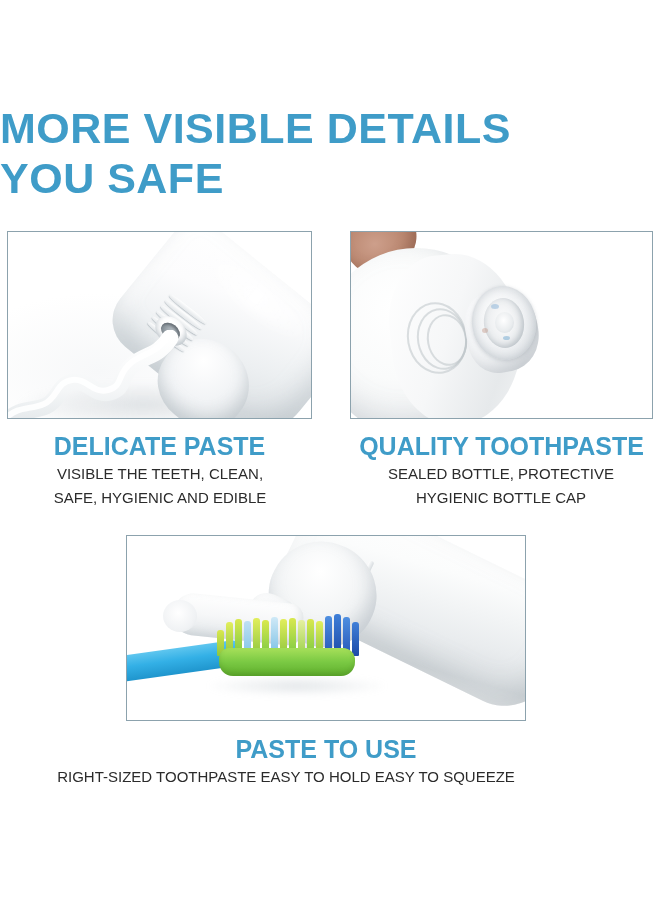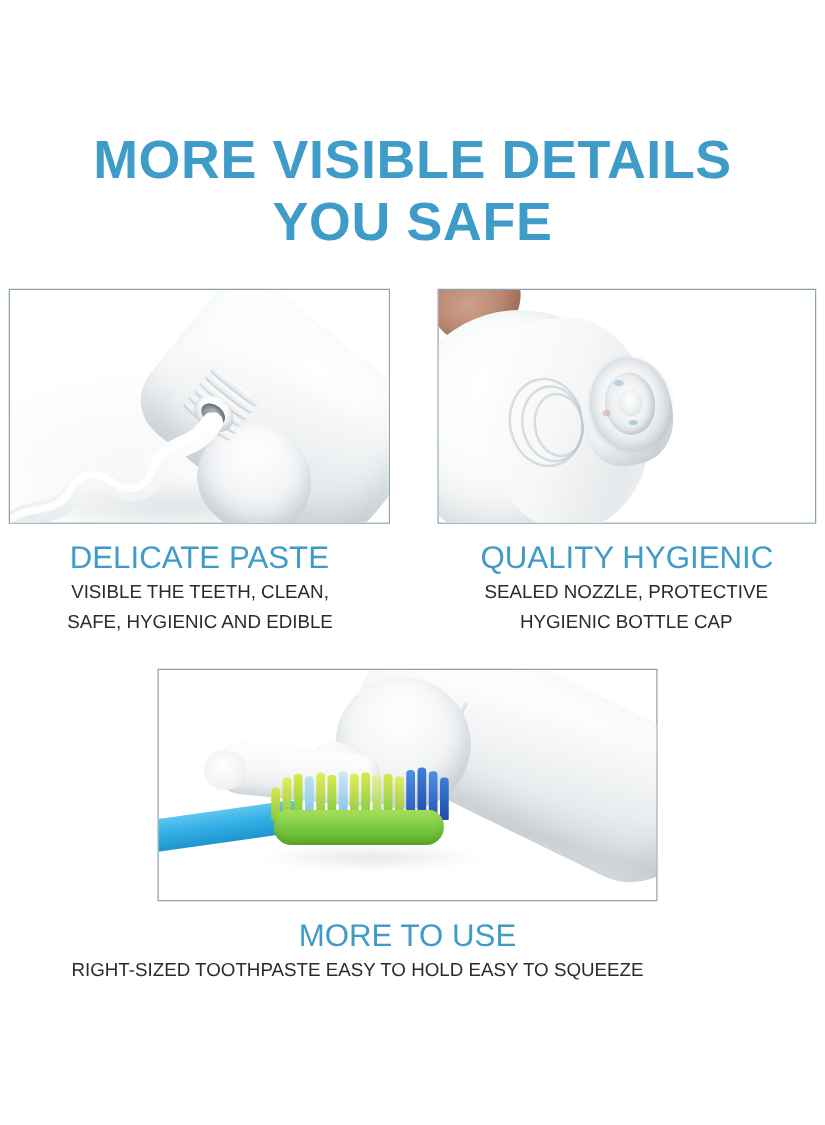--- a/index.html
+++ b/index.html
@@ -20,21 +20,21 @@
     height: 900px;
     background: #ffffff;
   }
 
   
   .headline {
     position: absolute;
     left: 0;
     top: 103px;
     width: 660px;
-    text-align: center;
+    text-align: left;
     color: #3f9cc8;
     font-size: 43px;
     font-weight: bold;
     line-height: 50px;
     letter-spacing: 0.5px;
   }
   .headline .line {
     display: block;
     white-space: nowrap;
   }
@@ -51,21 +51,21 @@
   #panel-quality { left: 350px; top: 231px; width: 303px; height: 188px; }
   #panel-brush   { left: 126px; top: 535px; width: 400px; height: 186px; }
 
   .scene { position: absolute; inset: 0; }
 
   
   .caption-title {
     position: absolute;
     color: #3f9cc8;
     font-size: 25px;
-    font-weight: normal;
+    font-weight: bold;
     text-align: center;
     line-height: 28px;
     white-space: nowrap;
   }
   .caption-body {
     position: absolute;
     color: #2b2b2b;
     font-size: 15px;
     font-weight: normal;
     text-align: center;
@@ -318,23 +318,23 @@
       <div class="s2-collar"></div>
       <div class="s2-cap"></div>
       <div class="s2-cap-inner"></div>
       <div class="s2-cap-dot"></div>
       <div class="s2-spark" style="left:140px; top:72px; width:8px; height:5px; background:#8fb7d8; opacity:.55;"></div>
       <div class="s2-spark" style="left:152px; top:104px; width:7px; height:4px; background:#6fa8cf; opacity:.5;"></div>
       <div class="s2-spark" style="left:131px; top:96px; width:6px; height:5px; background:#c49a8a; opacity:.45;"></div>
     </div>
   </div>
 
-  <div class="caption-title" id="cap2-title">QUALITY HYGIENIC</div>
+  <div class="caption-title" id="cap2-title">QUALITY TOOTHPASTE</div>
   <div class="caption-body" id="cap2-body">
-    <div>SEALED NOZZLE, PROTECTIVE</div>
+    <div>SEALED BOTTLE, PROTECTIVE</div>
     <div>HYGIENIC BOTTLE CAP</div>
   </div>
 
   <div class="photo-panel" id="panel-brush">
     <div class="scene">
       <div class="s3-bg"></div>
       <div class="s3-shadow"></div>
       <div class="s3-tube"></div>
       <div class="s3-rib" style="left:196px; top:16px;"></div>
       <div class="s3-rib" style="left:208px; top:18px;"></div>
@@ -362,18 +362,18 @@
         <div class="s3-b" style="left:110px;top:2px;  height:40px; background:linear-gradient(180deg,#4f8fe0,#2456b8);"></div>
         <div class="s3-b" style="left:119px;top:0px;  height:42px; background:linear-gradient(180deg,#3f7fd8,#1d4ba8);"></div>
         <div class="s3-b" style="left:128px;top:3px;  height:39px; background:linear-gradient(180deg,#4f8fe0,#2456b8);"></div>
         <div class="s3-b" style="left:137px;top:8px;  height:34px; background:linear-gradient(180deg,#3f7fd8,#1d4ba8);"></div>
       </div>
 
       <div class="s3-head"></div>
     </div>
   </div>
 
-  <div class="caption-title" id="cap3-title">MORE TO USE</div>
+  <div class="caption-title" id="cap3-title">PASTE TO USE</div>
   <div class="caption-body" id="cap3-body">
     <div>RIGHT-SIZED TOOTHPASTE EASY TO HOLD EASY TO SQUEEZE</div>
   </div>
 
 </div>
 
 </body></html>

